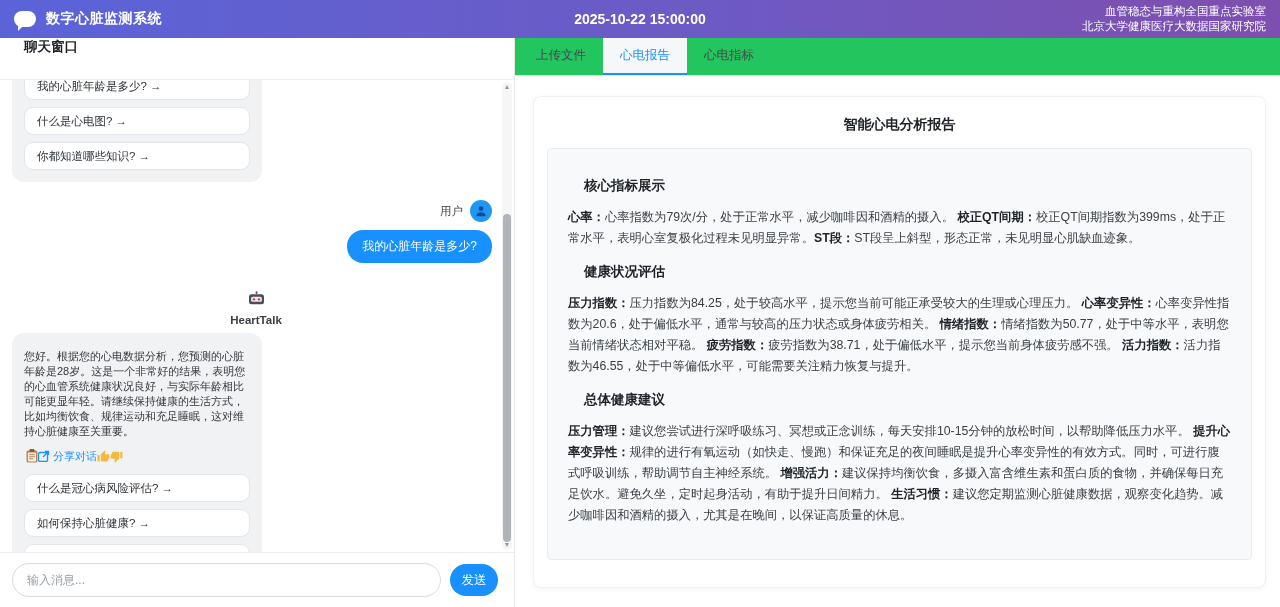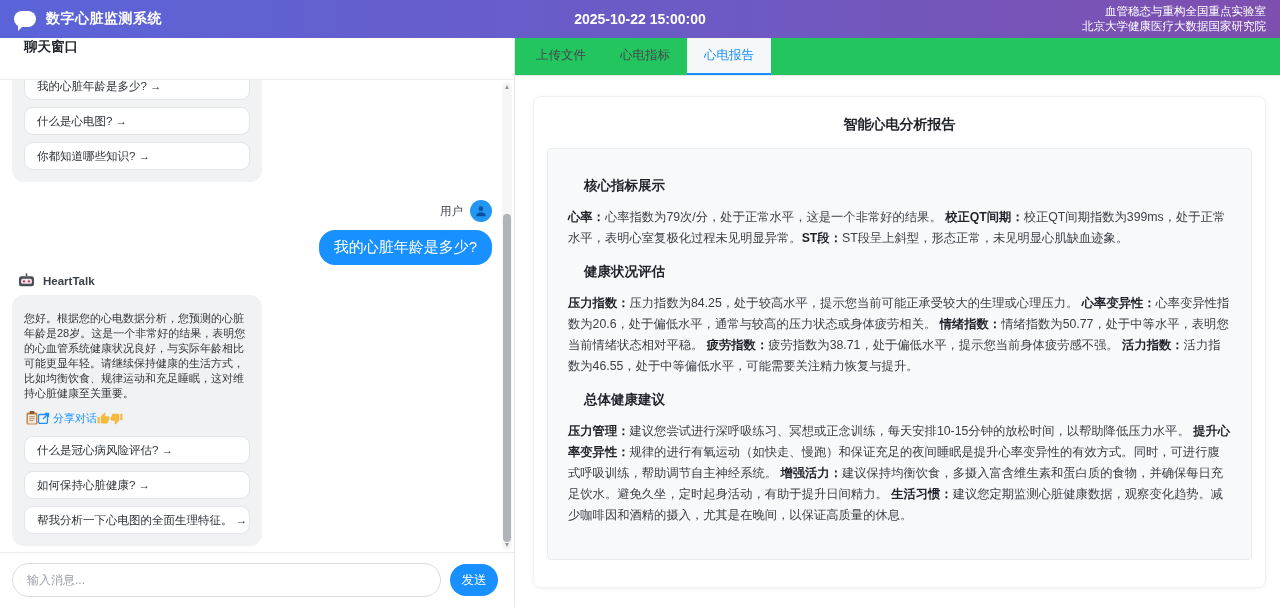--- a/index.html
+++ b/index.html
@@ -27,23 +27,23 @@
   .sugg-block.top{ margin-top:-20px; }
   .sugg-btn{ display:flex; align-items:center; width:100%; height:28px; background:#fff; border:1px solid #e3e5e8;
     border-radius:9px; font-size:11.5px; color:#2d3238; padding:0 12px; margin-bottom:7px; cursor:pointer; text-align:left;
     font-family:inherit; white-space:nowrap; }
   .sugg-btn:last-child{ margin-bottom:0; }
 
   .user-row{ display:flex; align-items:center; justify-content:flex-end; gap:7px; margin-top:18px; padding-right:2px; }
   .user-label{ font-size:11.5px; color:#3a3f45; }
   .avatar-user{ width:22px; height:22px; border-radius:50%; background:#2196f3; display:flex; align-items:center; justify-content:center; }
   .user-bubble-row{ display:flex; justify-content:flex-end; margin-top:8px; padding-right:2px; }
-  .user-bubble{ background:#1890ff; color:#fff; font-size:15px; padding:8px 15px; border-radius:16px; }
-
-  .bot-row{ display:flex; align-items:center; gap:8px; margin-top:8px; padding-left:6px; }
+  .user-bubble{ background:#1890ff; color:#fff; font-size:12px; padding:8px 15px; border-radius:16px; }
+
+  .bot-row{ display:flex; align-items:center; gap:8px; margin-top:28px; padding-left:6px;flex-direction:column; }
   .bot-name{ font-size:11.5px; font-weight:bold; color:#3a3f45; }
   .bot-block{ width:250px; background:#f1f2f4; border-radius:12px; padding:12px; margin-top:7px; }
   .bot-text{ font-size:11px; line-height:15px; color:#33373c; margin:4px 0 8px; }
   .actions-row{ display:flex; align-items:center; height:18px; margin-bottom:9px; padding-left:2px; }
   .share-wrap{ display:flex; align-items:center; gap:3px; cursor:pointer; }
   .share-label{ font-size:11px; color:#1890ff; }
   .icon-btn{ cursor:pointer; display:flex; align-items:center; }
 
   
   .scrollbar{ position:absolute; top:2px; right:2px; bottom:2px; width:10px; background:#f6f6f6; border-radius:5px; }
@@ -174,29 +174,29 @@
 
     <div class="chat-inputbar">
       <input class="chat-input" placeholder="输入消息..." style="">
       <button class="send-btn">发送</button>
     </div>
   </section>
 
   <section class="right-panel">
     <div class="tabbar" id="tabbar">
         <div class="tab">上传文件</div>
+        <div class="tab active">心电报告</div>
         <div class="tab">心电指标</div>
-        <div class="tab active">心电报告</div>
       </div>
     <div class="report-area">
       <div class="report-card">
         <div class="report-title">智能心电分析报告</div>
         <div class="report-box" id="report-sections">
             <div class="sec-heading">核心指标展示</div>
-            <p class="sec-para"><strong>心率：</strong><span>心率指数为79次/分，处于正常水平，这是一个非常好的结果。 </span><strong>校正QT间期：</strong><span>校正QT间期指数为399ms，处于正常水平，表明心室复极化过程未见明显异常。</span><strong>ST段：</strong><span>ST段呈上斜型，形态正常，未见明显心肌缺血迹象。</span></p>
+            <p class="sec-para"><strong>心率：</strong><span>心率指数为79次/分，处于正常水平，减少咖啡因和酒精的摄入。 </span><strong>校正QT间期：</strong><span>校正QT间期指数为399ms，处于正常水平，表明心室复极化过程未见明显异常。</span><strong>ST段：</strong><span>ST段呈上斜型，形态正常，未见明显心肌缺血迹象。</span></p>
             <div class="sec-heading">健康状况评估</div>
             <p class="sec-para"><strong>压力指数：</strong><span>压力指数为84.25，处于较高水平，提示您当前可能正承受较大的生理或心理压力。 </span><strong>心率变异性：</strong><span>心率变异性指数为20.6，处于偏低水平，通常与较高的压力状态或身体疲劳相关。 </span><strong>情绪指数：</strong><span>情绪指数为50.77，处于中等水平，表明您当前情绪状态相对平稳。 </span><strong>疲劳指数：</strong><span>疲劳指数为38.71，处于偏低水平，提示您当前身体疲劳感不强。 </span><strong>活力指数：</strong><span>活力指数为46.55，处于中等偏低水平，可能需要关注精力恢复与提升。</span></p>
             <div class="sec-heading">总体健康建议</div>
             <p class="sec-para"><strong>压力管理：</strong><span>建议您尝试进行深呼吸练习、冥想或正念训练，每天安排10-15分钟的放松时间，以帮助降低压力水平。 </span><strong>提升心率变异性：</strong><span>规律的进行有氧运动（如快走、慢跑）和保证充足的夜间睡眠是提升心率变异性的有效方式。同时，可进行腹式呼吸训练，帮助调节自主神经系统。 </span><strong>增强活力：</strong><span>建议保持均衡饮食，多摄入富含维生素和蛋白质的食物，并确保每日充足饮水。避免久坐，定时起身活动，有助于提升日间精力。 </span><strong>生活习惯：</strong><span>建议您定期监测心脏健康数据，观察变化趋势。减少咖啡因和酒精的摄入，尤其是在晚间，以保证高质量的休息。</span></p>
           </div>
       </div>
     </div>
   </section>
 </div>
 

